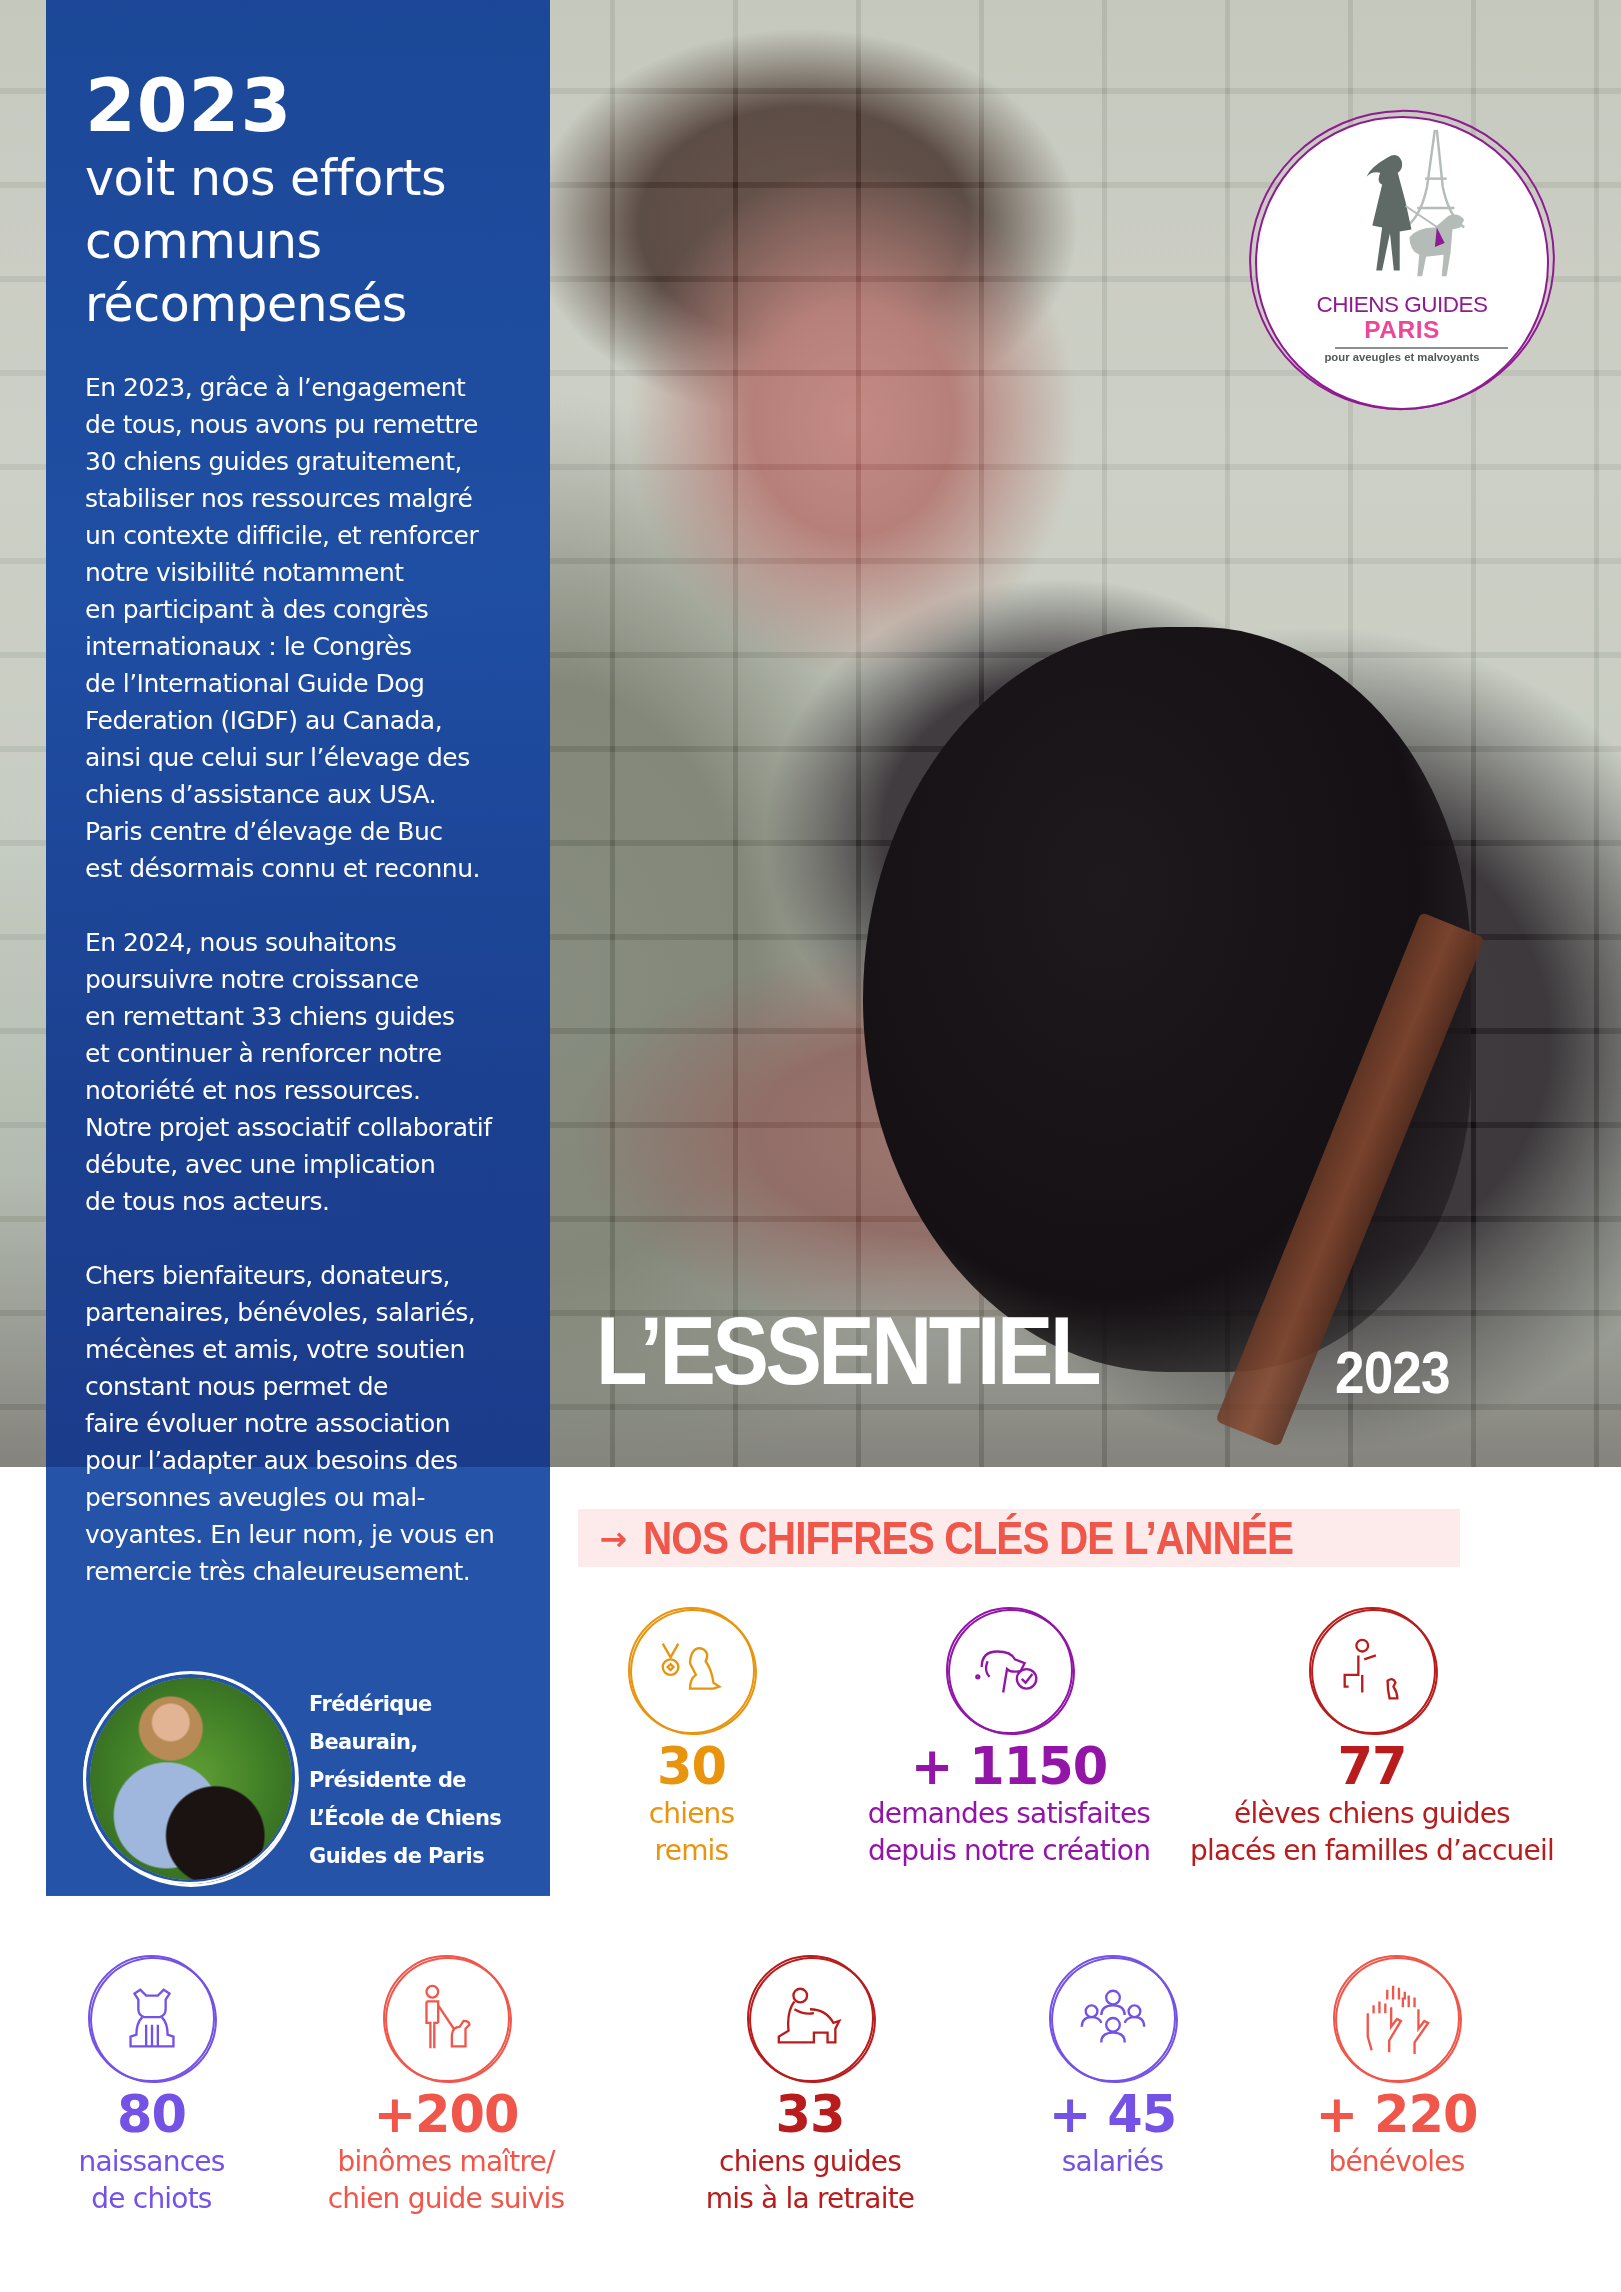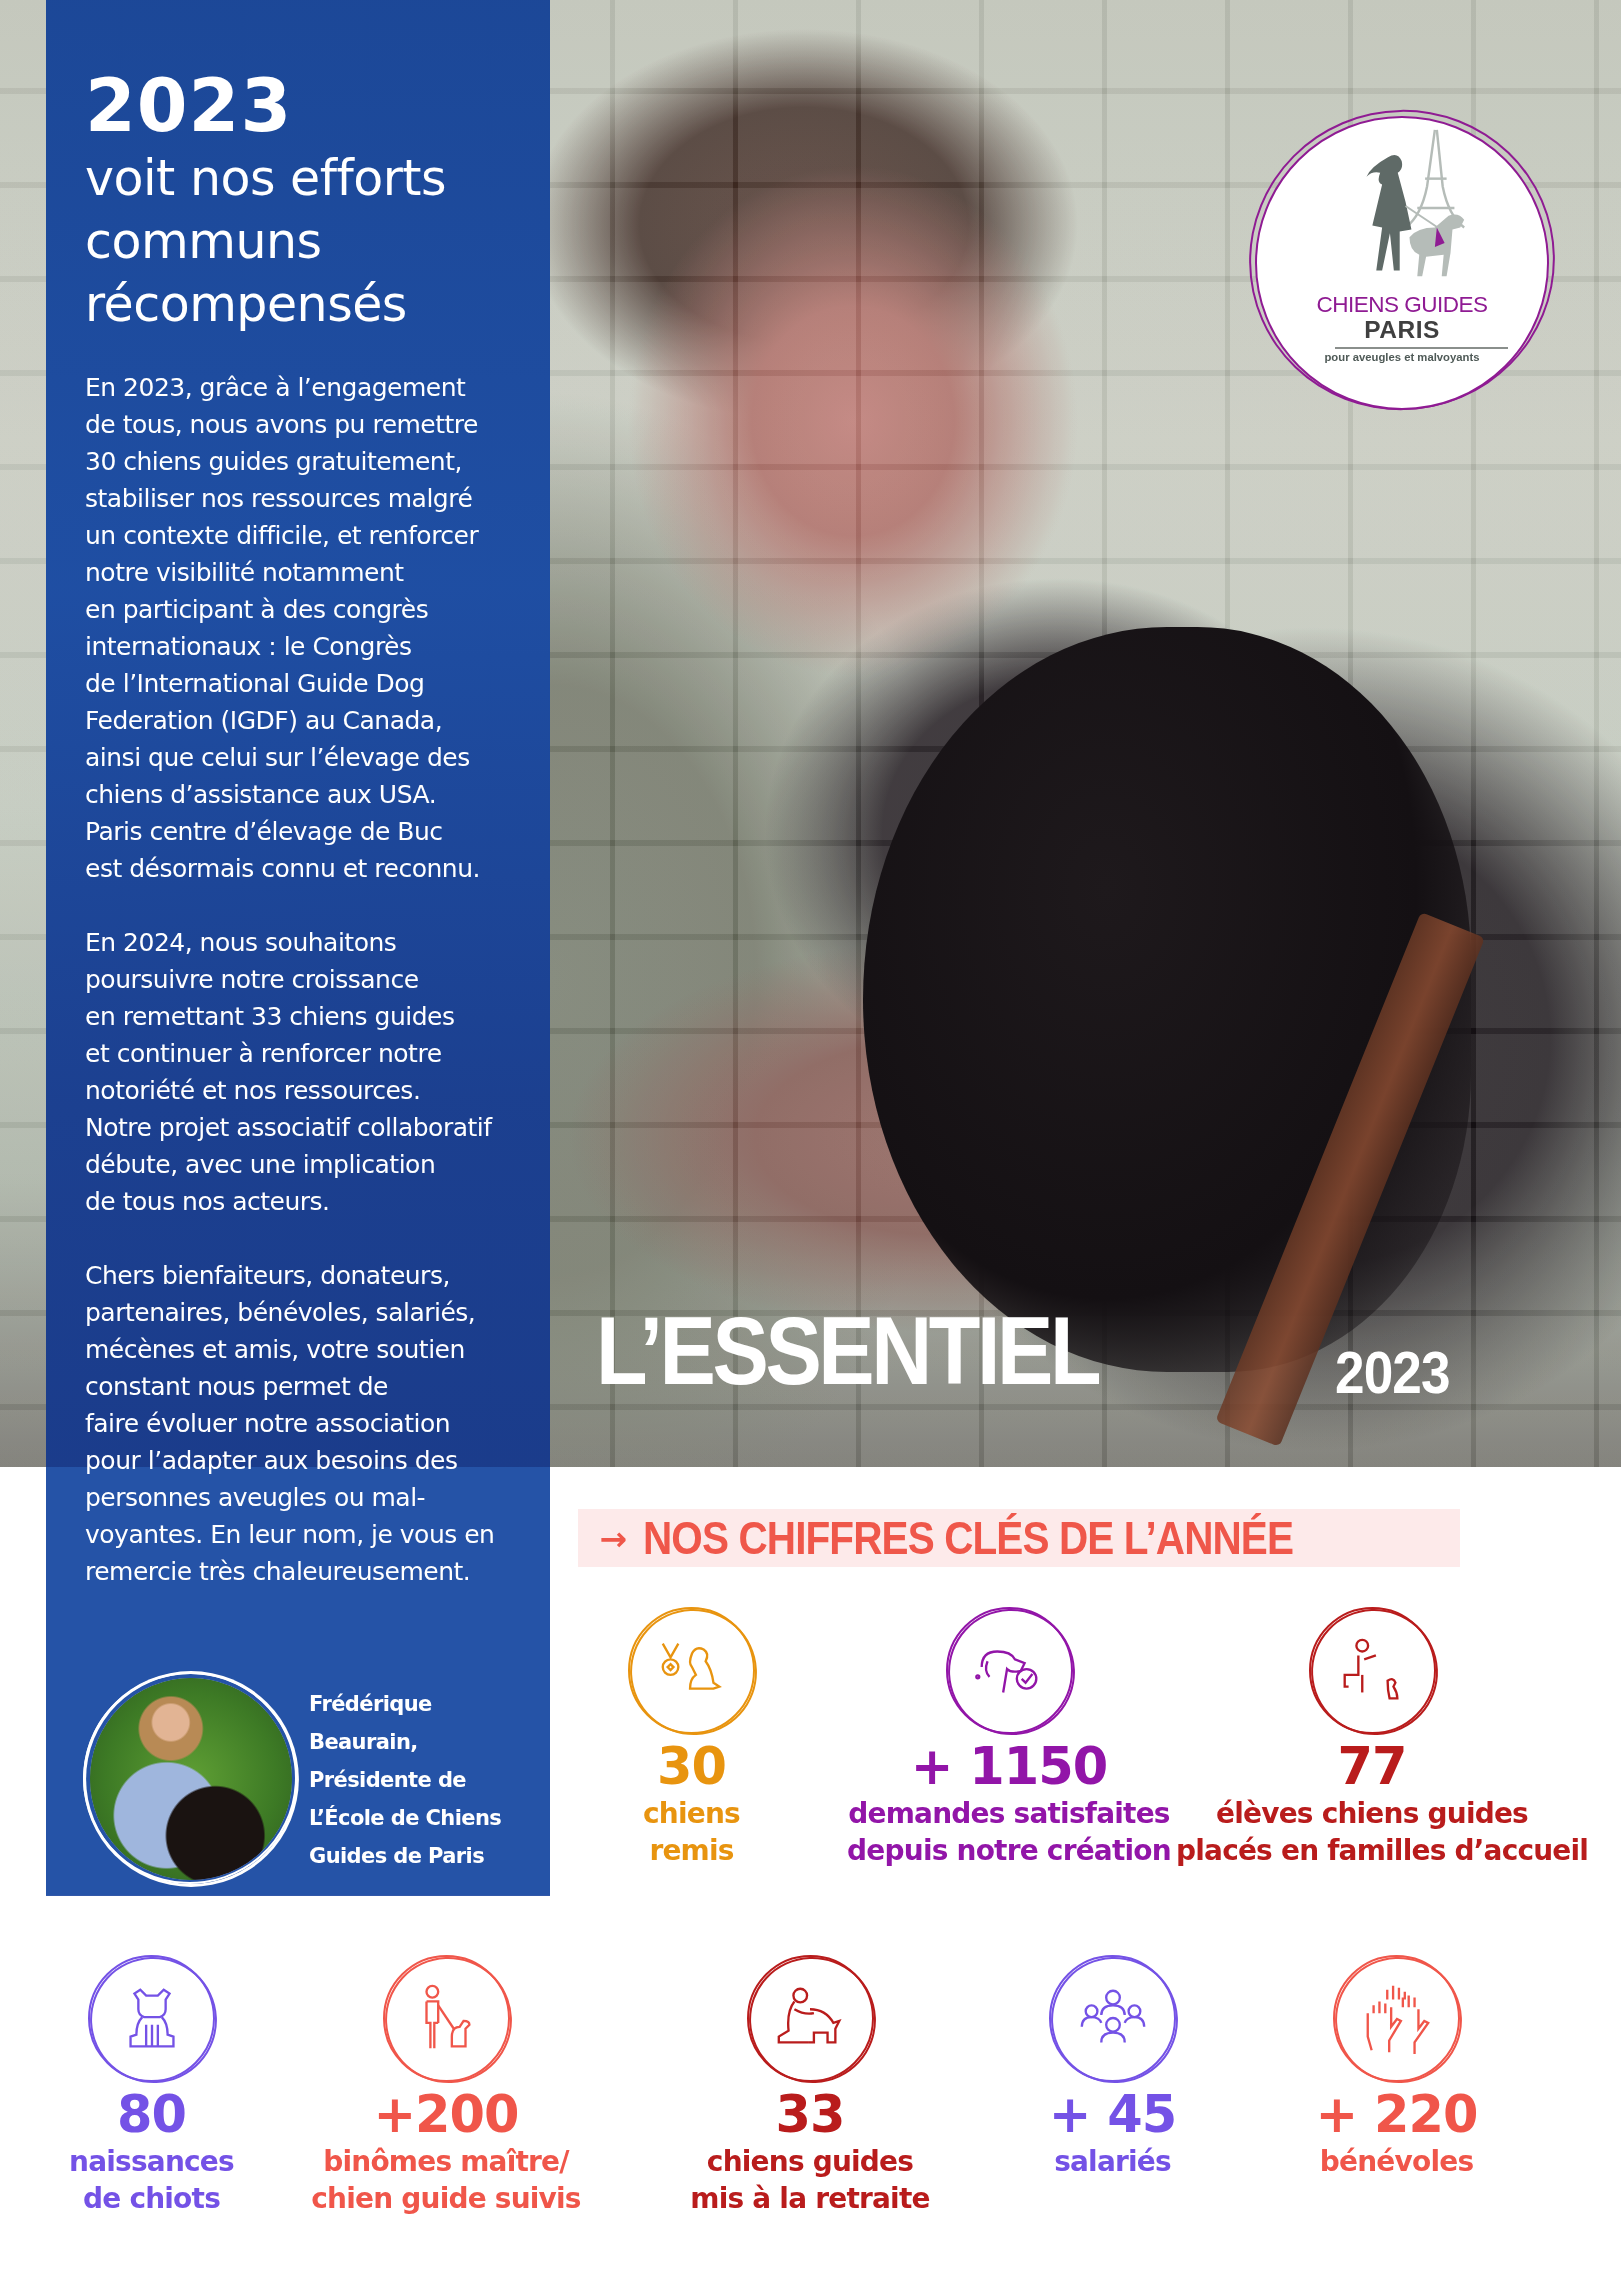--- a/index.html
+++ b/index.html
@@ -78,21 +78,21 @@
   }
 
   
   .logo {
     position: absolute; left: 1247px; top: 110px; width: 314px; height: 306px;
   }
   .logo .disc { position: absolute; left: 7.8px; top: 5.9px; width: 294px; height: 294px; border-radius: 50%; background: #ffffff; border: 2.9px solid #8f1b93; }
   .logo .ring2 { position: absolute; left: 2px; top: 0px; width: 306px; height: 300px; border-radius: 50%; border: 2px solid #8f1b93; transform: rotate(-12deg); }
   .logo svg.mark { position: absolute; left: 98px; top: 7.8px; }
   .logo .name1 { position: absolute; left: 0; width: 310px; top: 182px; text-align: center; color: #8f1b93; font-family: "Liberation Sans", sans-serif; font-size: 22.5px; letter-spacing: -0.5px; }
-  .logo .name2 { position: absolute; left: 0; width: 310px; top: 206px; text-align: center; color: #404040; font-family: "Liberation Sans", sans-serif; font-weight: bold; font-size: 24.5px; letter-spacing: 0.5px; }
+  .logo .name2 { position: absolute; left: 0; width: 310px; top: 206px; text-align: center; color: #ec4899; font-family: "Liberation Sans", sans-serif; font-weight: bold; font-size: 24.5px; letter-spacing: 0.5px; }
   .logo .rule { position: absolute; left: 88px; width: 173px; top: 237px; height: 2px; background: #8a8f8c; }
   .logo .tagline { position: absolute; left: 0; width: 349px; top: 241px; text-align: center; color: #4f5a57; font-family: "Liberation Sans", sans-serif; font-weight: bold; font-size: 11.3px; }
 
   
   .doc-title {
     position: absolute; left: 596px; top: 1296px; color: #ffffff; white-space: nowrap;
     font-family: "Liberation Sans", sans-serif; font-weight: bold;
   }
   .doc-title .t1 { font-size: 96px; letter-spacing: -3.9px; transform: scaleX(0.88); display: inline-block; transform-origin: left bottom; }
   .doc-title .t2 { font-size: 59px; letter-spacing: -1px; position: absolute; left: 739px; top: 43px; transform: scaleX(0.9); transform-origin: left bottom; }
@@ -104,21 +104,21 @@
   }
   .kf-header .arrow { color: #ef574a; font-size: 33px; margin-left: 21.6px; margin-right: 15.7px; font-weight: bold; font-family: "DejaVu Sans", sans-serif; }
   .kf-header .label { color: #ef574a; font-family: "Liberation Sans", sans-serif; font-weight: bold; font-size: 46px; letter-spacing: -1px; transform: scaleX(0.88); transform-origin: left center; white-space: nowrap; }
 
   .stat { position: absolute; text-align: center; }
   .stat .circle { position: relative; margin: 0 auto; width: 127px; height: 127px; }
   .stat .circle .r1 { position: absolute; inset: 0; border-radius: 50%; border: 2.9px solid currentColor; }
   .stat .circle .r2 { position: absolute; inset: 2px -2px -1px 2px; border-radius: 50%; border: 2px solid currentColor; transform: rotate(20deg); }
   .stat .circle svg { position: absolute; left: 24.5px; top: 24.5px; width: 78px; height: 78px; }
   .stat .value { font-family: "DejaVu Sans", sans-serif; font-weight: bold; font-size: 51px; line-height: 57px; margin-top: 3.9px; letter-spacing: -1px; }
-  .stat .desc { font-family: "DejaVu Sans", sans-serif; font-weight: 700; font-size: 28px; line-height: 37px; letter-spacing: -0.8px; white-space: nowrap; }
+  .stat .desc { font-family: "DejaVu Sans", sans-serif; font-weight: 400; font-size: 28px; line-height: 37px; letter-spacing: -0.8px; white-space: nowrap; }
 
   .c-orange { color: #e8940f; }
   .c-purple { color: #9215a8; }
   .c-green  { color: #b91c1c; }
   .c-violet { color: #7452e6; }
   .c-coral  { color: #f0564a; }
 </style>
 </head>
 <body>
 

